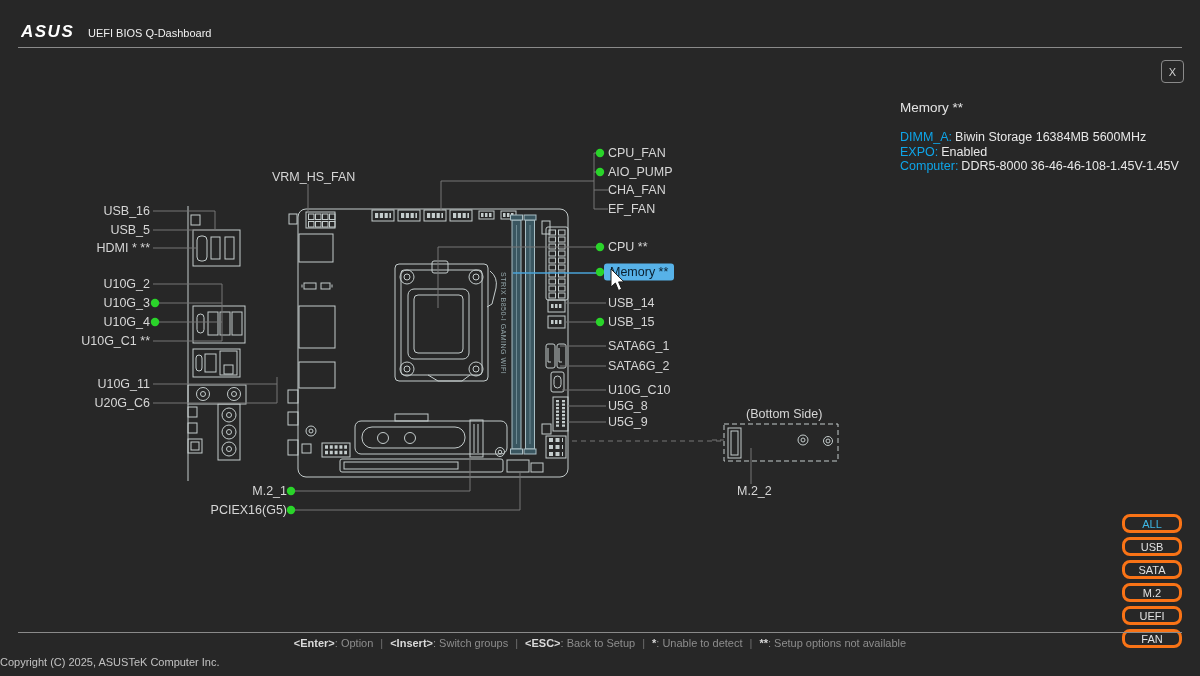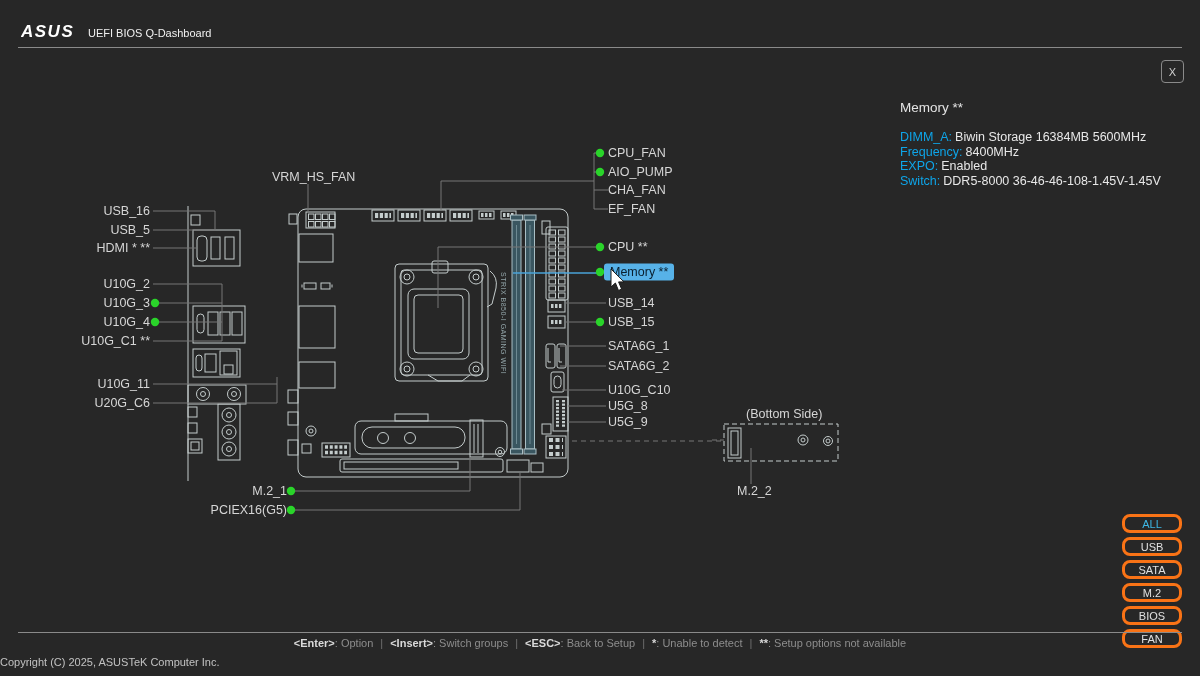--- a/index.html
+++ b/index.html
@@ -52,23 +52,22 @@
   <svg class="logo" width="62" height="18" viewBox="0 0 62 18">
     <text x="0" y="15" font-family="Liberation Sans, sans-serif" font-size="17" font-weight="bold" font-style="italic" letter-spacing="1.5" fill="#ffffff">ASUS</text>
   </svg>
   <div class="hdr-title">UEFI BIOS Q-Dashboard</div>
   <div class="hline" style="top:47px"></div>
   <div class="close-btn">X</div>
 
   <div class="info">
     <div class="info-title">Memory **</div>
     <div class="info-row"><span class="lbl">DIMM_A:</span><span class="val">Biwin Storage 16384MB 5600MHz</span></div>
-    <div class="info-row"><span class="lbl">Frequency:</span><span class="val">8400MHz</span></div>
     <div class="info-row"><span class="lbl">EXPO:</span><span class="val">Enabled</span></div>
-    <div class="info-row"><span class="lbl">Switch:</span><span class="val">DDR5-8000 36-46-46-108-1.45V-1.45V</span></div>
+    <div class="info-row"><span class="lbl">Computer:</span><span class="val">DDR5-8000 36-46-46-108-1.45V-1.45V</span></div>
   </div>
 
   <svg class="board-svg" width="1200" height="676" viewBox="0 0 1200 676">
 
     <g>
       <line class="o" x1="188" y1="206" x2="188" y2="481" stroke-width="2"></line>
       <rect class="o" x="191" y="215" width="9" height="10"></rect>
       <rect class="o" x="193" y="230" width="47" height="36"></rect>
       <rect class="o" x="197" y="236" width="10" height="25" rx="4"></rect>
       <rect class="o" x="211" y="237" width="9" height="22"></rect>
@@ -326,21 +325,21 @@
 
   <svg class="cursor" style="left:608px;top:268px" width="22" height="26" viewBox="0 0 22 26">
     <polygon points="3,1 3,19 7.4,15 10.5,22.5 13.6,21.1 10.6,13.9 16,13.9" fill="#ffffff" stroke="#1a1a1a" stroke-width="1"></polygon>
   </svg>
 
   <div class="filters">
     <div class="fbtn active">ALL</div>
     <div class="fbtn">USB</div>
     <div class="fbtn">SATA</div>
     <div class="fbtn">M.2</div>
-    <div class="fbtn">BIOS</div>
+    <div class="fbtn">UEFI</div>
     <div class="fbtn">FAN</div>
   </div>
 
   <div class="hline" style="top:632px"></div>
   <div class="statusbar">
     <span><span class="sb-key">&lt;Enter&gt;</span><span>: Option</span></span><span class="sb-sep">|</span><span><span class="sb-key">&lt;Insert&gt;</span><span>: Switch groups</span></span><span class="sb-sep">|</span><span><span class="sb-key">&lt;ESC&gt;</span><span>: Back to Setup</span></span><span class="sb-sep">|</span><span><span class="sb-key">*</span><span>: Unable to detect</span></span><span class="sb-sep">|</span><span><span class="sb-key">**</span><span>: Setup options not available</span></span>
   </div>
   <div class="copyright">Copyright (C) 2025, ASUSTeK Computer Inc.</div>
 
 </div>

